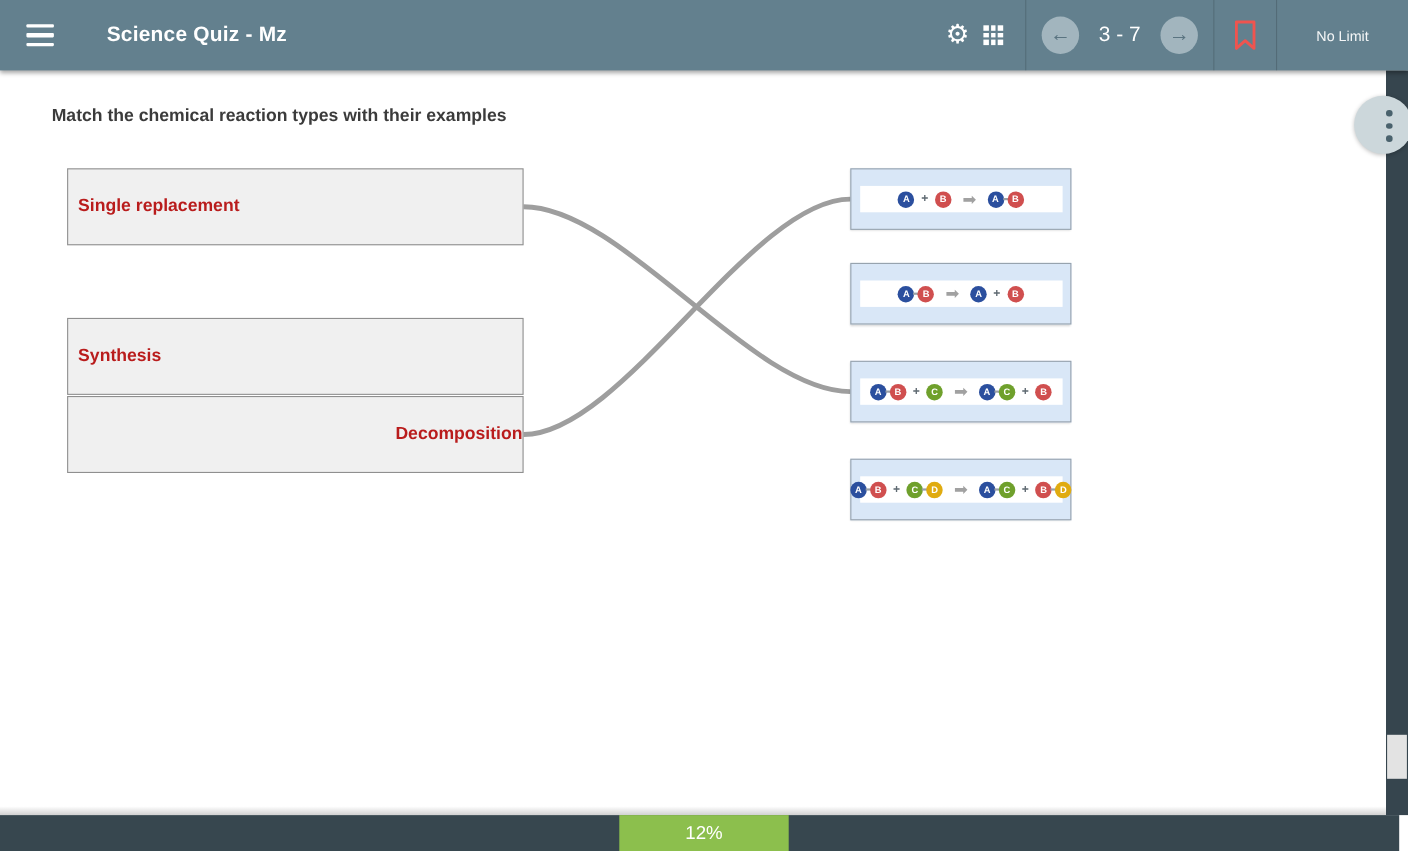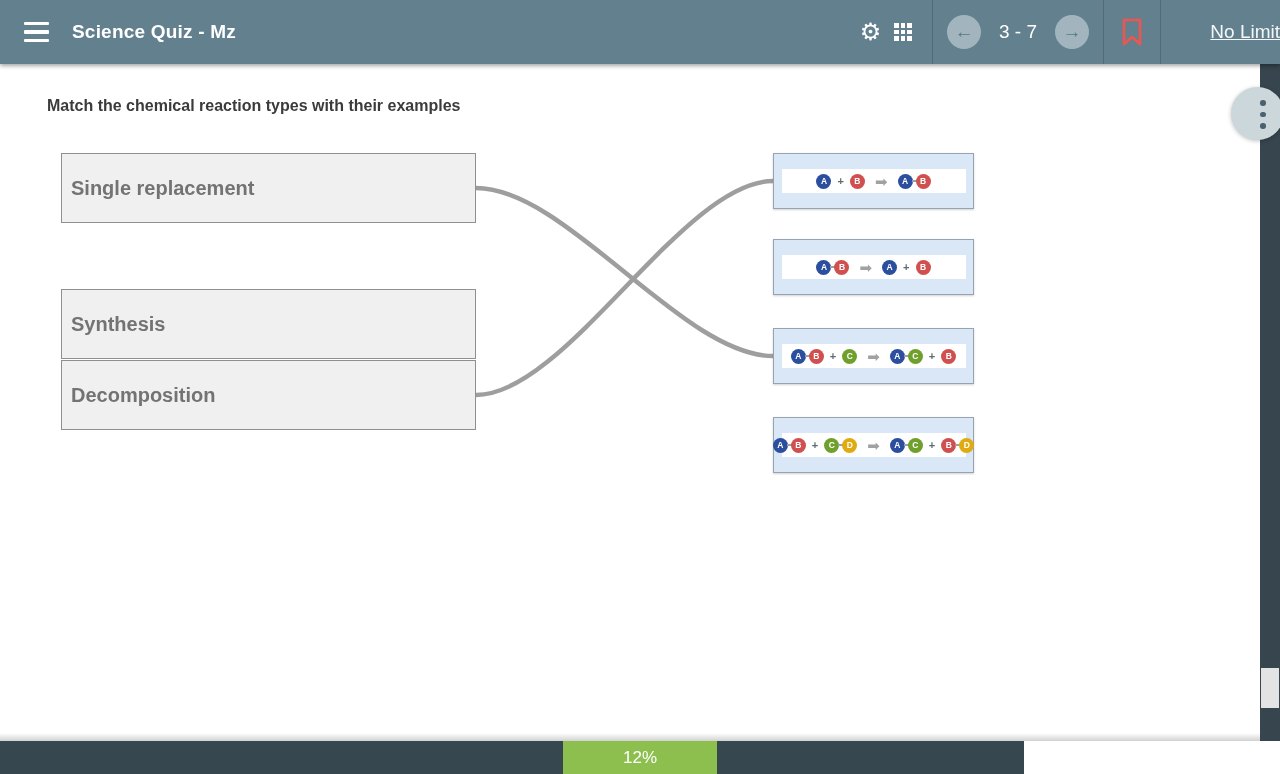--- a/index.html
+++ b/index.html
@@ -16,41 +16,41 @@
   body{font-family:"Liberation Sans","DejaVu Sans",sans-serif;background:#fff;}
   #app{position:relative;width:1280px;height:774px;overflow:hidden;background:#fff;}
 
   
   header{position:absolute;left:0;top:0;width:1280px;height:64px;background:var(--header-bg);
     display:flex;align-items:center;z-index:20;box-shadow:0 2px 4px rgba(0,0,0,.35);}
   .h-left{display:flex;align-items:center;}
   .menu-btn{margin-left:24px;width:26px;height:20px;display:flex;flex-direction:column;justify-content:space-between;
     background:none;border:none;cursor:pointer;}
   .menu-btn .bar{display:block;width:25px;height:3.2px;background:#fff;border-radius:1px;}
-  .app-title{margin-left:22px;color:#fff;font-size:19px;font-weight:700;letter-spacing:.2px;}
+  .app-title{margin-left:47px;color:#fff;font-size:19px;font-weight:700;letter-spacing:.2px;}
   .h-right{position:absolute;right:0;top:0;height:64px;display:flex;align-items:center;}
   .icon-btn{background:none;border:none;cursor:pointer;display:flex;align-items:center;justify-content:center;}
   .gear{color:#fff;font-size:24px;line-height:1;width:40px;text-align:center;}
   .grid-icon{display:grid;grid-template-columns:repeat(3,4.5px);grid-template-rows:repeat(3,4.5px);gap:2px;margin:0 20px 0 4px;}
   .grid-icon i{background:#fff;display:block;}
   .h-divider{width:1px;height:64px;background:rgba(0,0,0,.16);}
   .pager{display:flex;align-items:center;height:64px;padding:0 14px;}
   .nav-circle{width:34px;height:34px;border-radius:50%;background:#a2b5be;border:none;cursor:pointer;
     color:#5a7481;font-size:19px;line-height:34px;text-align:center;padding:0;}
   .pager-count{color:#fff;font-size:19px;margin:0 18px;white-space:nowrap;}
   .bookmark-btn{width:56px;height:64px;}
-  .nolimit{color:#f4f6f7;font-size:19px;width:119px;text-align:right;text-decoration:underline;}
+  .nolimit{color:#f4f6f7;font-size:13px;width:119px;text-align:center;}
 
   
   #content{position:absolute;left:0;top:64px;width:1260px;height:677px;background:#fff;}
   .question{position:absolute;left:47px;top:33px;font-size:16px;font-weight:700;color:#3b3b3b;}
   #connections{position:absolute;left:0;top:0;width:1260px;height:677px;pointer-events:none;}
   .lbox{position:absolute;left:61px;width:415px;height:70px;background:#f0f0f0;border:1px solid #8f8f8f;
     display:flex;align-items:center;cursor:pointer;}
-  .lbox span{margin-left:9px;font-size:20px;font-weight:700;color:#737373;}
+  .lbox span{margin-left:9px;font-size:16px;font-weight:700;color:#b91c1c;}
   .rbox{position:absolute;left:773px;width:201px;height:56px;background:var(--right-box-bg);border:1px solid #97a3ae;
     display:flex;align-items:center;justify-content:center;cursor:pointer;box-shadow:0 1px 2px rgba(0,0,0,.18);}
   .strip{background:#fff;width:184px;height:24px;display:flex;align-items:center;justify-content:center;}
   .mol{display:flex;align-items:center;}
   .atom{width:15px;height:15px;border-radius:50%;color:#fff;font-size:8.5px;font-weight:700;
     display:flex;align-items:center;justify-content:center;line-height:1;}
   .bond{width:5px;height:2px;background:#9aa0a6;margin:0 -1px;}
   .tok{margin:0 3px;display:flex;align-items:center;}
   .plus{color:#5f6a72;font-size:11px;font-weight:700;margin:0 3px;}
   .rarrow{color:#a1a1a1;font-size:15px;margin:0 7px;line-height:1;}
@@ -61,21 +61,21 @@
   .vscroll{position:absolute;left:1260px;top:64px;width:20px;height:677px;background:var(--scroll-strip);z-index:5;}
   .vthumb{position:absolute;left:1px;top:604px;width:18px;height:40px;background:#e3e3e3;}
 
   
   .fab{position:absolute;left:1231px;top:87px;width:53px;height:53px;border-radius:50%;background:#ccd7db;
     border:none;cursor:pointer;z-index:30;box-shadow:0 1px 4px rgba(0,0,0,.25);}
   .fab-dots{position:absolute;left:29px;top:13px;display:flex;flex-direction:column;gap:6px;}
   .fab-dots i{width:5.5px;height:5.5px;border-radius:50%;background:#4a626d;display:block;}
 
   
-  footer{position:absolute;left:0;top:741px;width:1024px;height:33px;background:var(--footer-bg);z-index:20;}
+  footer{position:absolute;left:0;top:741px;width:1272px;height:33px;background:var(--footer-bg);z-index:20;}
   .progress-fill{position:absolute;top:0;height:33px;background:var(--progress-green);
     display:flex;align-items:center;justify-content:center;}
   .progress-fill span{color:#fff;font-size:17px;}
 </style>
 </head>
 <body>
 
 <div id="app">
 
   <header>
@@ -126,21 +126,21 @@
         <path d="M 476 331 C 566 331 683 117 773 117" fill="none" stroke="#9e9e9e" stroke-width="4.5" stroke-linecap="round"></path>
       </svg>
 
     <div class="bottom-shade"></div>
   <div class="lbox" style="top: 89px;">
         <span>Single replacement</span>
       </div>
       <div class="lbox" style="top: 192px; margin-top: 33px;">
         <span>Synthesis</span>
       </div>
-      <div class="lbox" style="top: 296px;">
+      <div class="lbox" style="top: 296px; justify-content: flex-end;">
         <span>Decomposition</span>
       </div>
       <div class="rbox" style="top: 89px;">
         <div class="strip">
           <span class="mol tok">
             <span class="atom" style="background: rgb(43, 79, 158);">A</span>
           </span>
           <span class="plus">+</span>
           <span class="mol tok">
             <span class="atom" style="background: rgb(208, 79, 79);">B</span>

